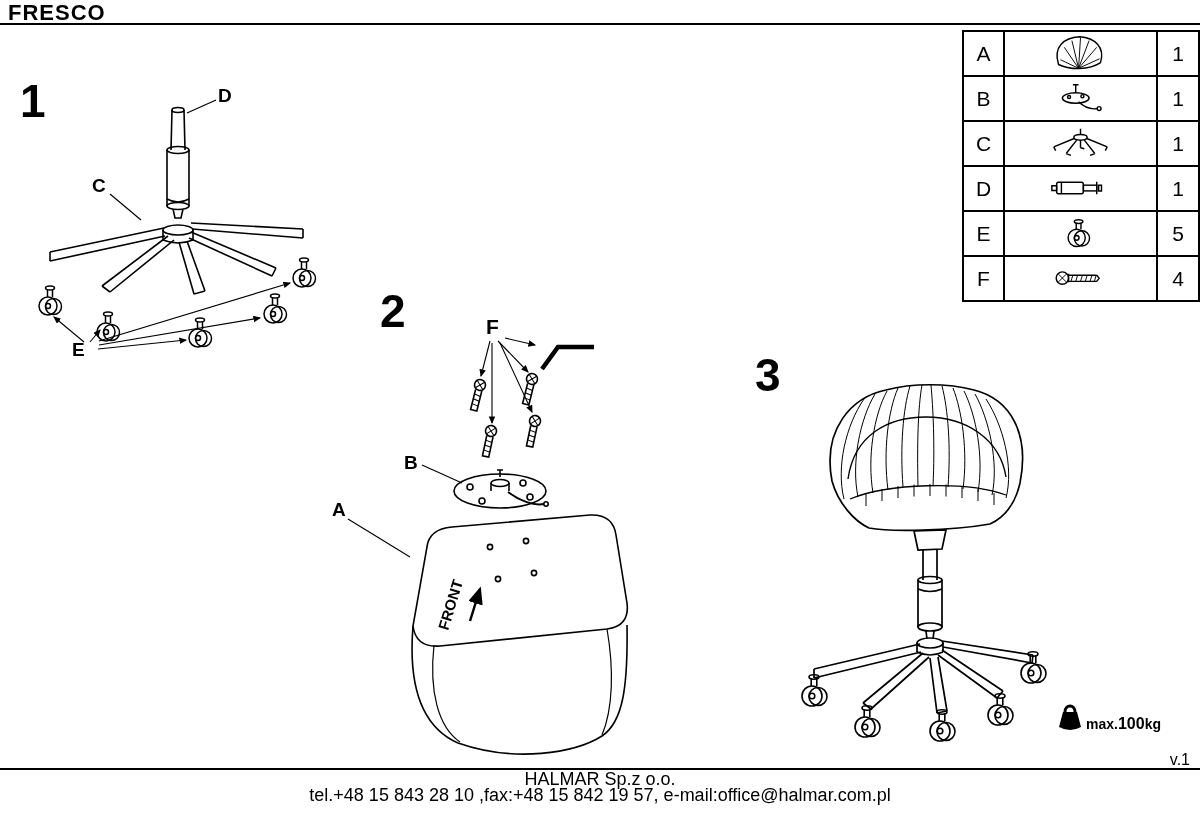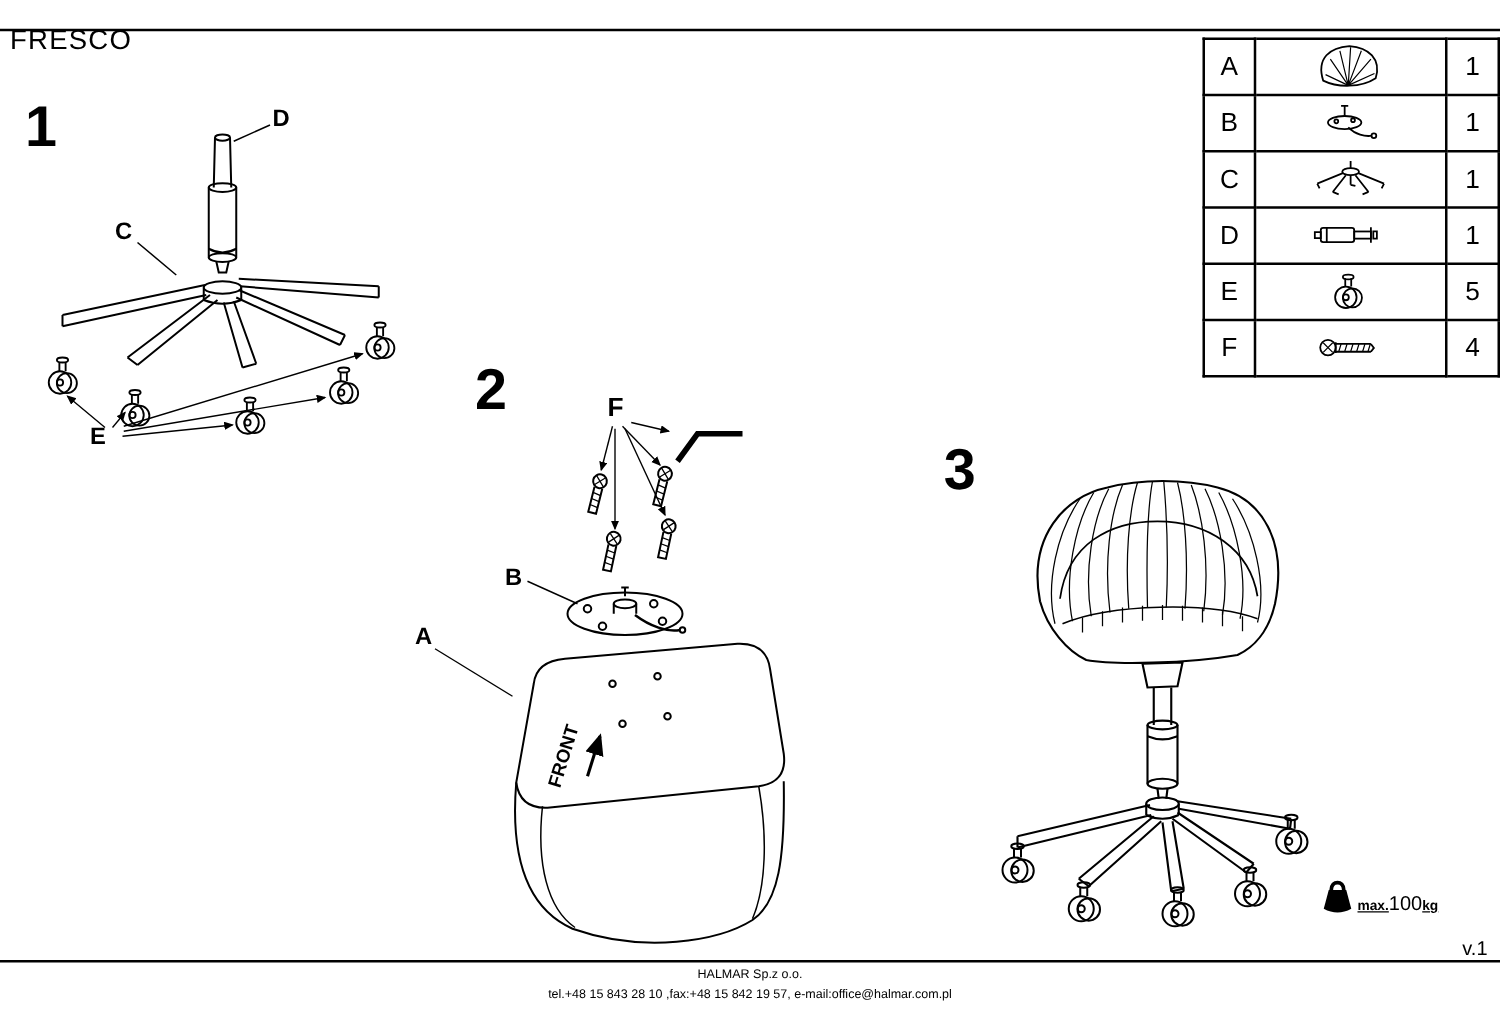--- a/index.html
+++ b/index.html
@@ -1,38 +1,38 @@
 <!DOCTYPE html>
 <html><head>
 <meta charset="utf-8">
 <style>
   * { margin:0; padding:0; box-sizing:border-box; }
   html,body { background:#ffffff; }
   body { font-family:"Liberation Sans", sans-serif; color:#000; }
   .page { position:relative; width:1200px; height:819px; background:#fff; overflow:hidden; }
   .abs { position:absolute; }
-  .title { left:8px; top:0px; font-size:22px; font-weight:normal; letter-spacing:1px;margin-top:19px; }
+  .title { left:8px; top:0px; font-size:22px; font-weight:bold; letter-spacing:1px; }
   .rule-top { left:0; top:23px; width:1200px; border-top:2.5px solid #000; height:0; }
   .rule-bottom { left:0; top:768px; width:1200px; border-top:2px solid #000; height:0; }
   .stepnum { font-size:46px; font-weight:bold; line-height:1; }
   .plabel { font-size:19px; font-weight:bold; line-height:1; }
   table.parts { position:absolute; left:962px; top:30px; border-collapse:collapse; background:#fff; }
   table.parts td { border:2px solid #000; text-align:center; vertical-align:middle; font-size:21px; padding:0; }
   table.parts tr { height:45px; }
   .c-letter { width:41px; }
   .c-icon { width:153px; }
   .c-qty { width:42px; }
   .c-icon svg { display:block; margin:0 auto; }
-  .footer { left:0; top:772px; width:1200px; text-align:center; font-size:10px; line-height:15.5px; }
+  .footer { left:0; top:772px; width:1200px; text-align:center; font-size:18px; line-height:15.5px; }
   .version { left:1160px; top:751px; width:30px; font-size:16px; text-align:right; }
   .load { left:1056px; top:700px; display:flex; align-items:flex-end; }
   .load svg { display:block; }
   .load .txt { white-space:nowrap; padding-left:2px; line-height:1; padding-bottom:2px; }
-  .load .sm { font-size:11px; font-weight:bold;text-decoration:underline; }
-  .load .bg { font-size:16px; font-weight:normal; }
+  .load .sm { font-size:14px; font-weight:bold; }
+  .load .bg { font-size:16px; font-weight:bold; }
   svg.diagram { position:absolute; overflow:visible; }
   svg text { font-family:"Liberation Sans", sans-serif; }
 </style>
 </head>
 <body>
 
 <div class="page">
 
   <div class="abs title">FRESCO</div>
   <div class="abs rule-top"></div>

